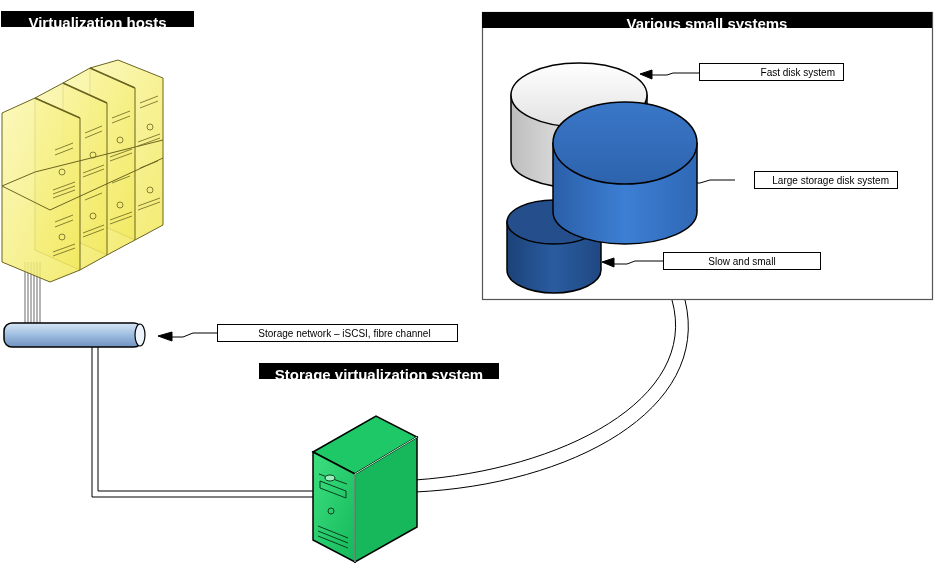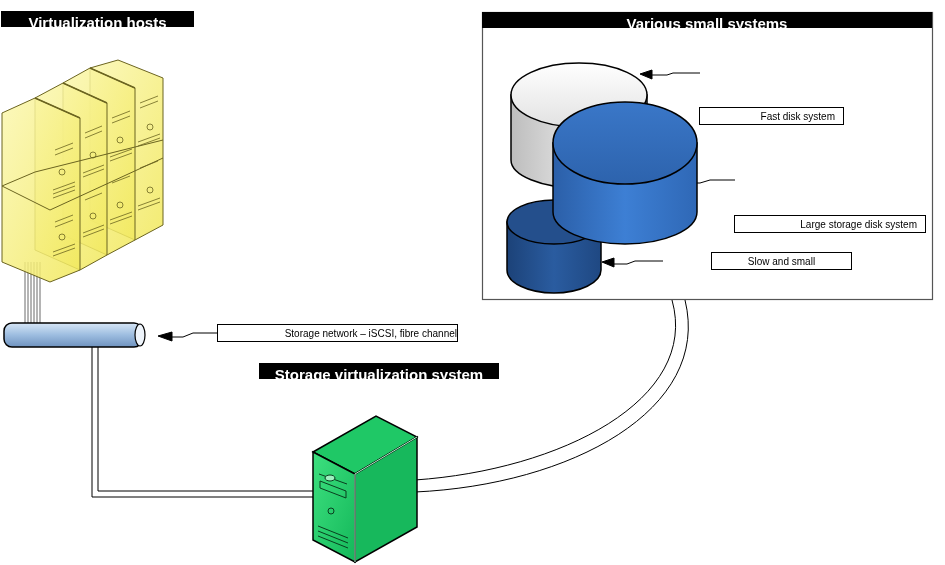--- a/index.html
+++ b/index.html
@@ -1,21 +1,21 @@
 <!DOCTYPE html>
 <html><head>
 <meta charset="utf-8">
 <style>
   html, body { margin: 0; padding: 0; background: #ffffff; }
   body { width: 945px; height: 565px; position: relative; overflow: hidden; font-family: "Liberation Sans", sans-serif; }
   .title-bar { position: absolute; background: #000; color: #fff; font-weight: bold; font-size: 15px; text-align: center; line-height: 24px; height: 16px; }
   .callout { position: absolute; background: #fff; border: 1px solid #000; font-size: 10px; color: #000; height: 18px; line-height: 18px; box-sizing: border-box; }
-  .callout.right { text-align: right; padding-right: 8px; margin-top: 44px; }
+  .callout.right { text-align: right; padding-right: 8px; }
   .callout.center { text-align: center; }
-  .callout.left { text-align: right; padding-left: 14px; }
+  .callout.left { text-align: center; padding-left: 14px; }
   svg.diagram { position: absolute; left: 0; top: 0; }
 </style>
 </head>
 <body>
 
 <svg class="diagram" width="945" height="565" viewBox="0 0 945 565">
   <defs>
     <linearGradient id="yellowG" x1="0" y1="0" x2="1" y2="1">
       <stop offset="0" stop-color="#fbf7b0"></stop>
       <stop offset="1" stop-color="#f1e85a"></stop>
@@ -159,15 +159,15 @@
     <path d="M 355 474 L 417 437" stroke="#b6f5d0" stroke-width="1"></path>
     <path d="M 355 474 L 355 562" stroke="#b6f5d0" stroke-width="1"></path>
   </g>
 </svg>
 
 <div class="title-bar" style="left:1px; top:11px; width:193px;">Virtualization hosts</div>
 <div class="title-bar" style="left:482px; top:12px; width:450px;">Various small systems</div>
 <div class="title-bar" style="left:259px; top:363px; width:240px;">Storage virtualization system</div>
 
 <div class="callout right" style="left:699px; top:63px; width:145px;">Fast disk system</div>
-<div class="callout right" style="left:734px; top:171px; width:192px;padding-left:13px;">Large storage disk system</div>
-<div class="callout center" style="left:663px; top:252px; width:141px;margin-left:48px;">Slow and small</div>
+<div class="callout right" style="left:754px; top:171px; width:144px;padding-left:13px;">Large storage disk system</div>
+<div class="callout center" style="left:663px; top:252px; width:158px;">Slow and small</div>
 <div class="callout left" style="left:217px; top:324px; width:241px;">Storage network – iSCSI, fibre channel</div>
 
 </body></html>

